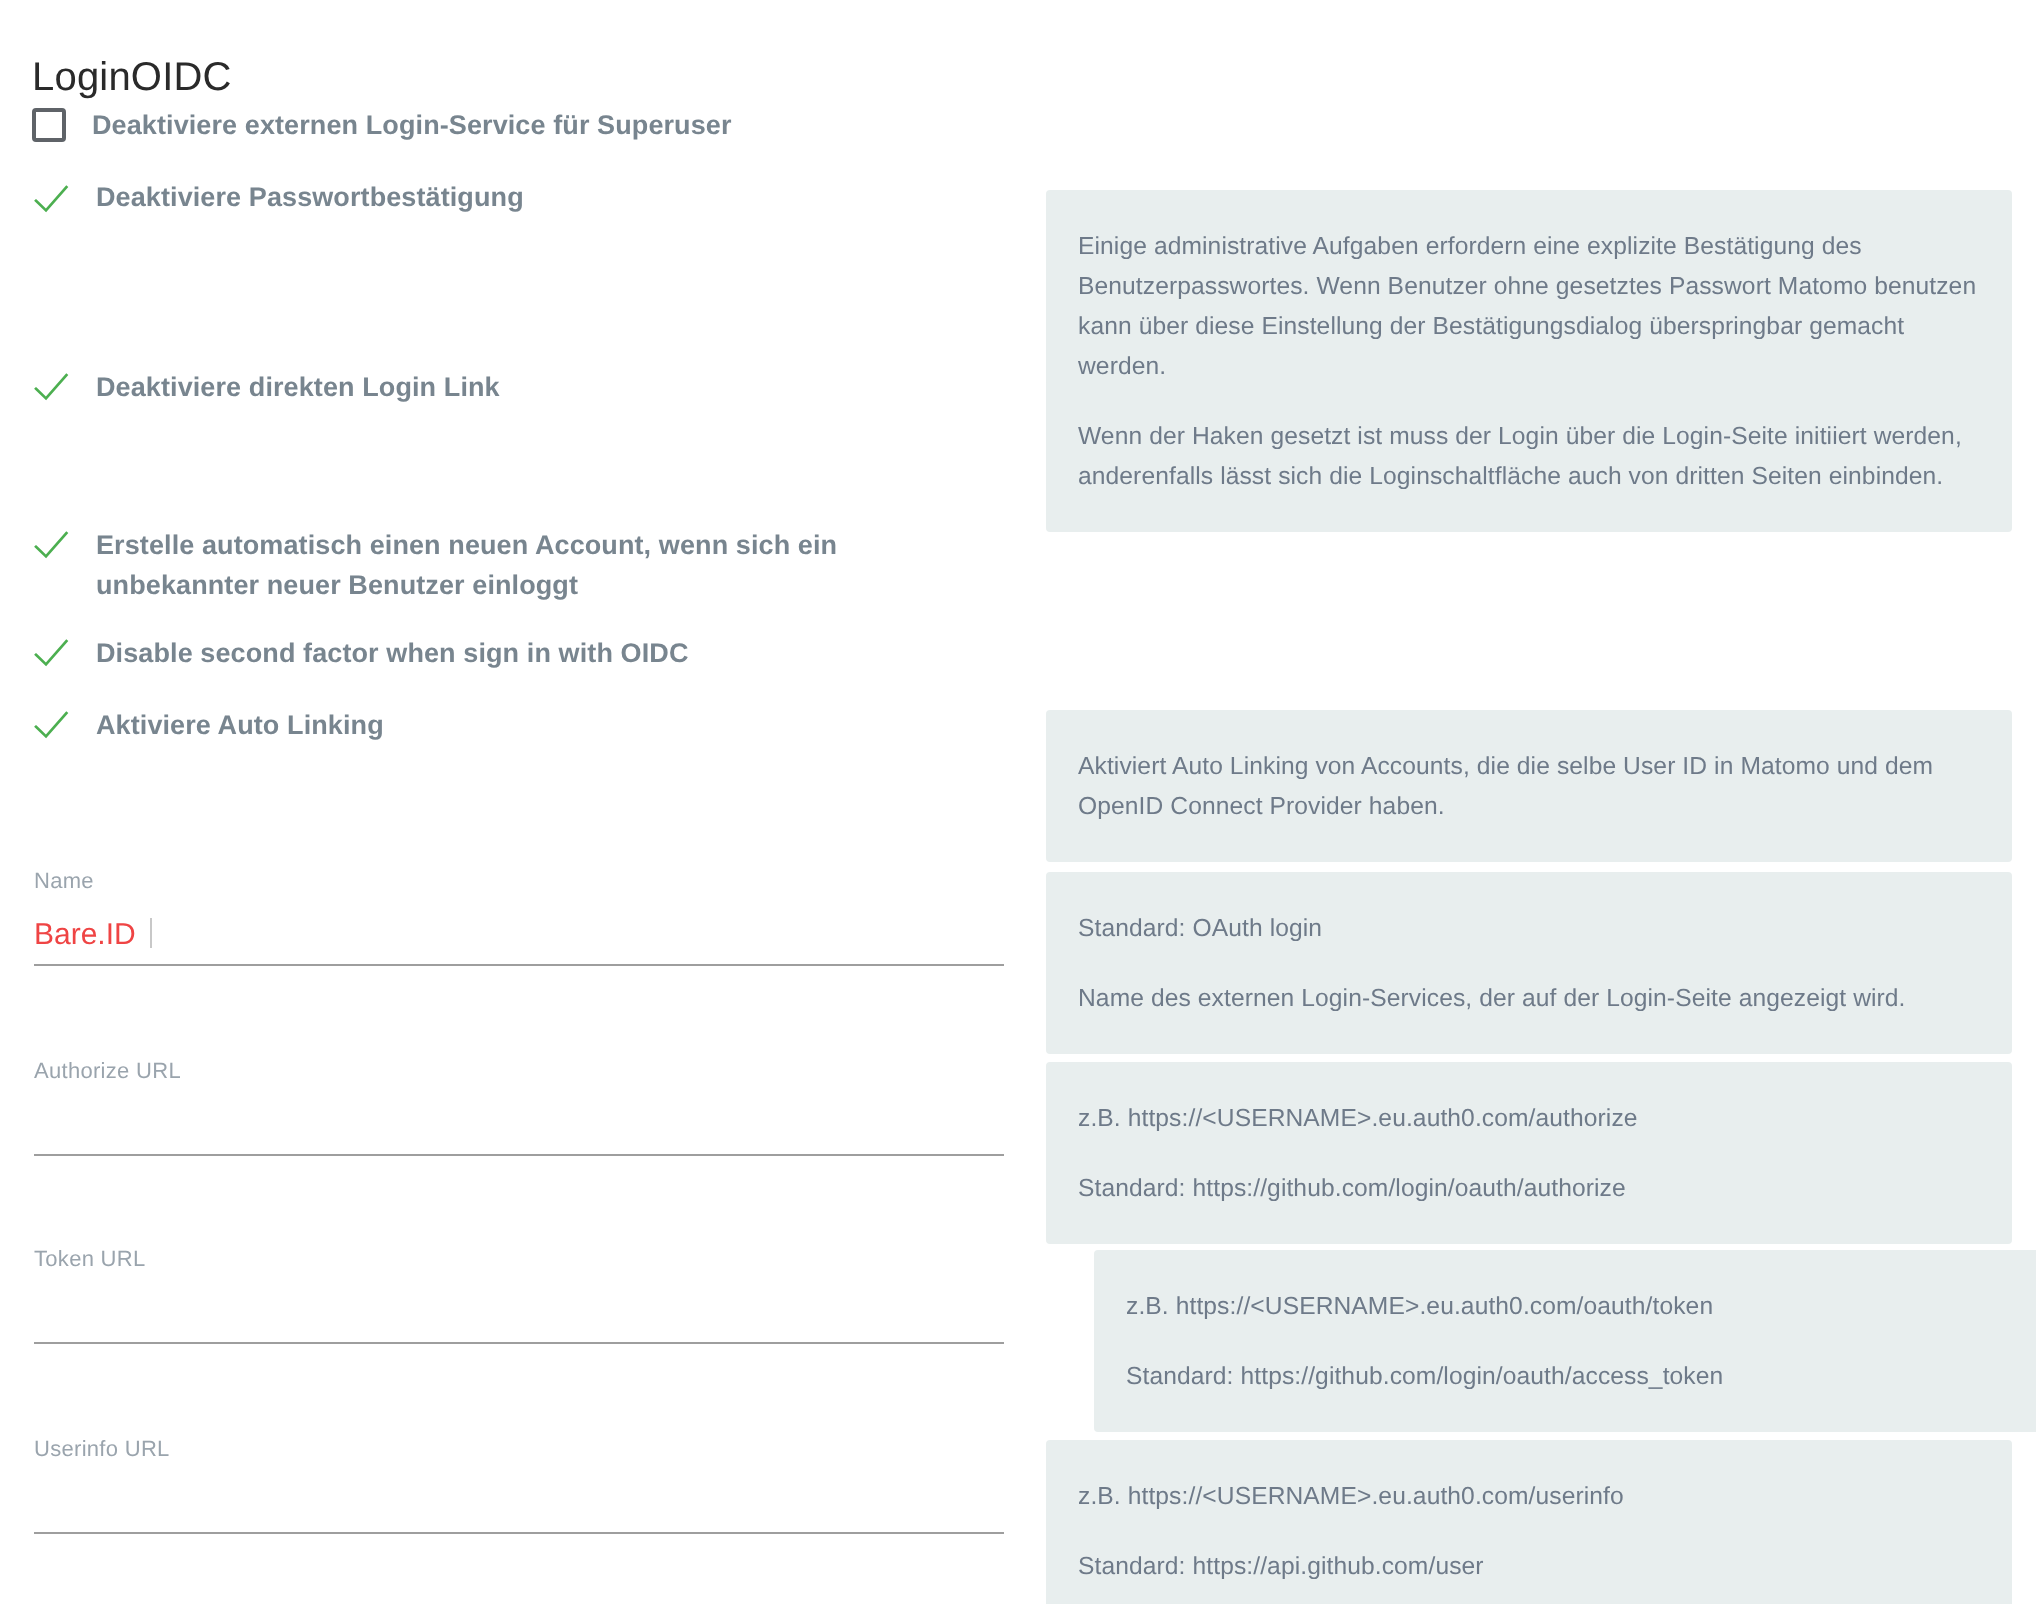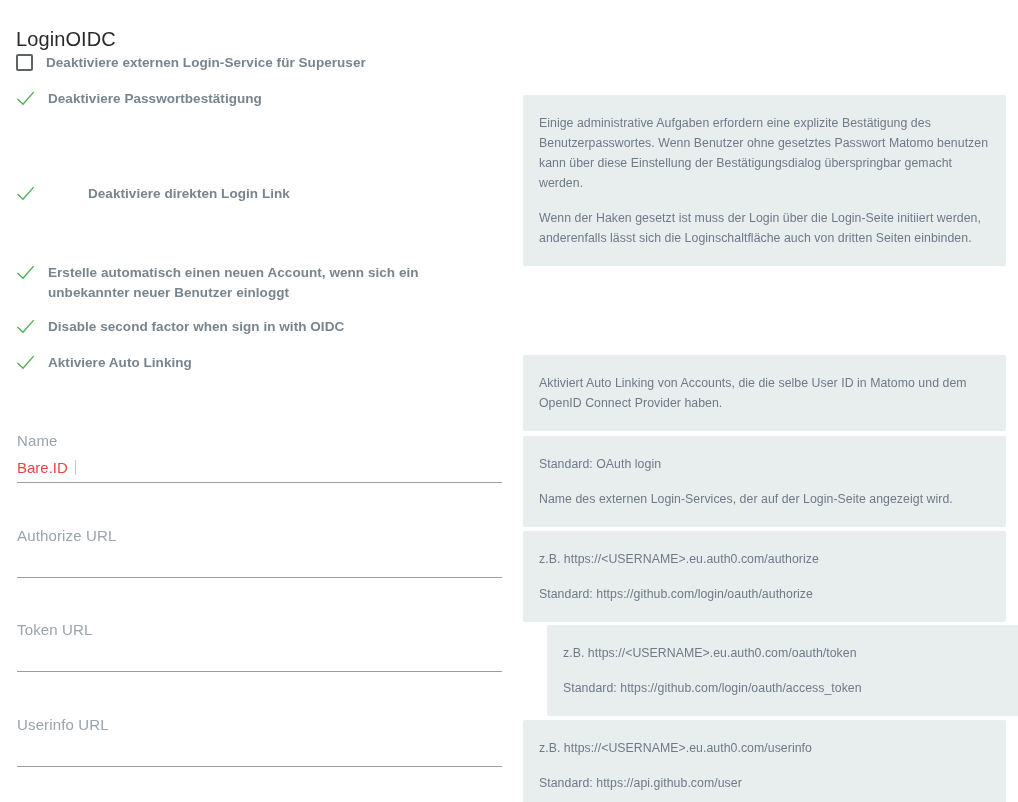--- a/index.html
+++ b/index.html
@@ -84,21 +84,21 @@
     max-width: 450px;
   }
 
   
   .field {
     position: absolute;
     left: 17px;
     width: 485px;
   }
   .field-label {
-    font-size: 15px;
+    font-size: 11px;
     line-height: 14px;
     color: #9aa4ad;
     letter-spacing: 0.15px;
   }
   .field-input-wrap {
     position: relative;
     height: 34px;
     border-bottom: 1px solid #9e9e9e;
   }
   .field-value {
@@ -152,29 +152,29 @@
 
 <div class="page">
 
   <h1 class="page-title">LoginOIDC</h1>
 
   <div class="form-col">
       <div class="check-row" style="top: 53px;">
         <span class="check-box"></span>
         <span class="check-label">Deaktiviere externen Login-Service für Superuser</span>
       </div>
-      <div class="check-row" style="top: 89px;">
+      <div class="check-row" style="top: 89px; align-items: center;">
         <span class="check-mark">
           <svg viewBox="0 0 19 19" xmlns="http://www.w3.org/2000/svg">
             <path d="M2 10.4 L7 15.2 L17.2 3.6" fill="none" stroke="#4caf50" stroke-width="1.35" stroke-linecap="square" stroke-linejoin="miter"></path>
           </svg>
         </span>
         <span class="check-label">Deaktiviere Passwortbestätigung</span>
       </div>
-      <div class="check-row" style="top: 184px; gap: 40px;">
+      <div class="check-row" style="top: 184px;">
         <span class="check-mark">
           <svg viewBox="0 0 19 19" xmlns="http://www.w3.org/2000/svg">
             <path d="M2 10.4 L7 15.2 L17.2 3.6" fill="none" stroke="#4caf50" stroke-width="1.35" stroke-linecap="square" stroke-linejoin="miter"></path>
           </svg>
         </span>
         <span class="check-label">Deaktiviere direkten Login Link</span>
       </div>
       <div class="check-row" style="top: 263px;">
         <span class="check-mark">
           <svg viewBox="0 0 19 19" xmlns="http://www.w3.org/2000/svg">

